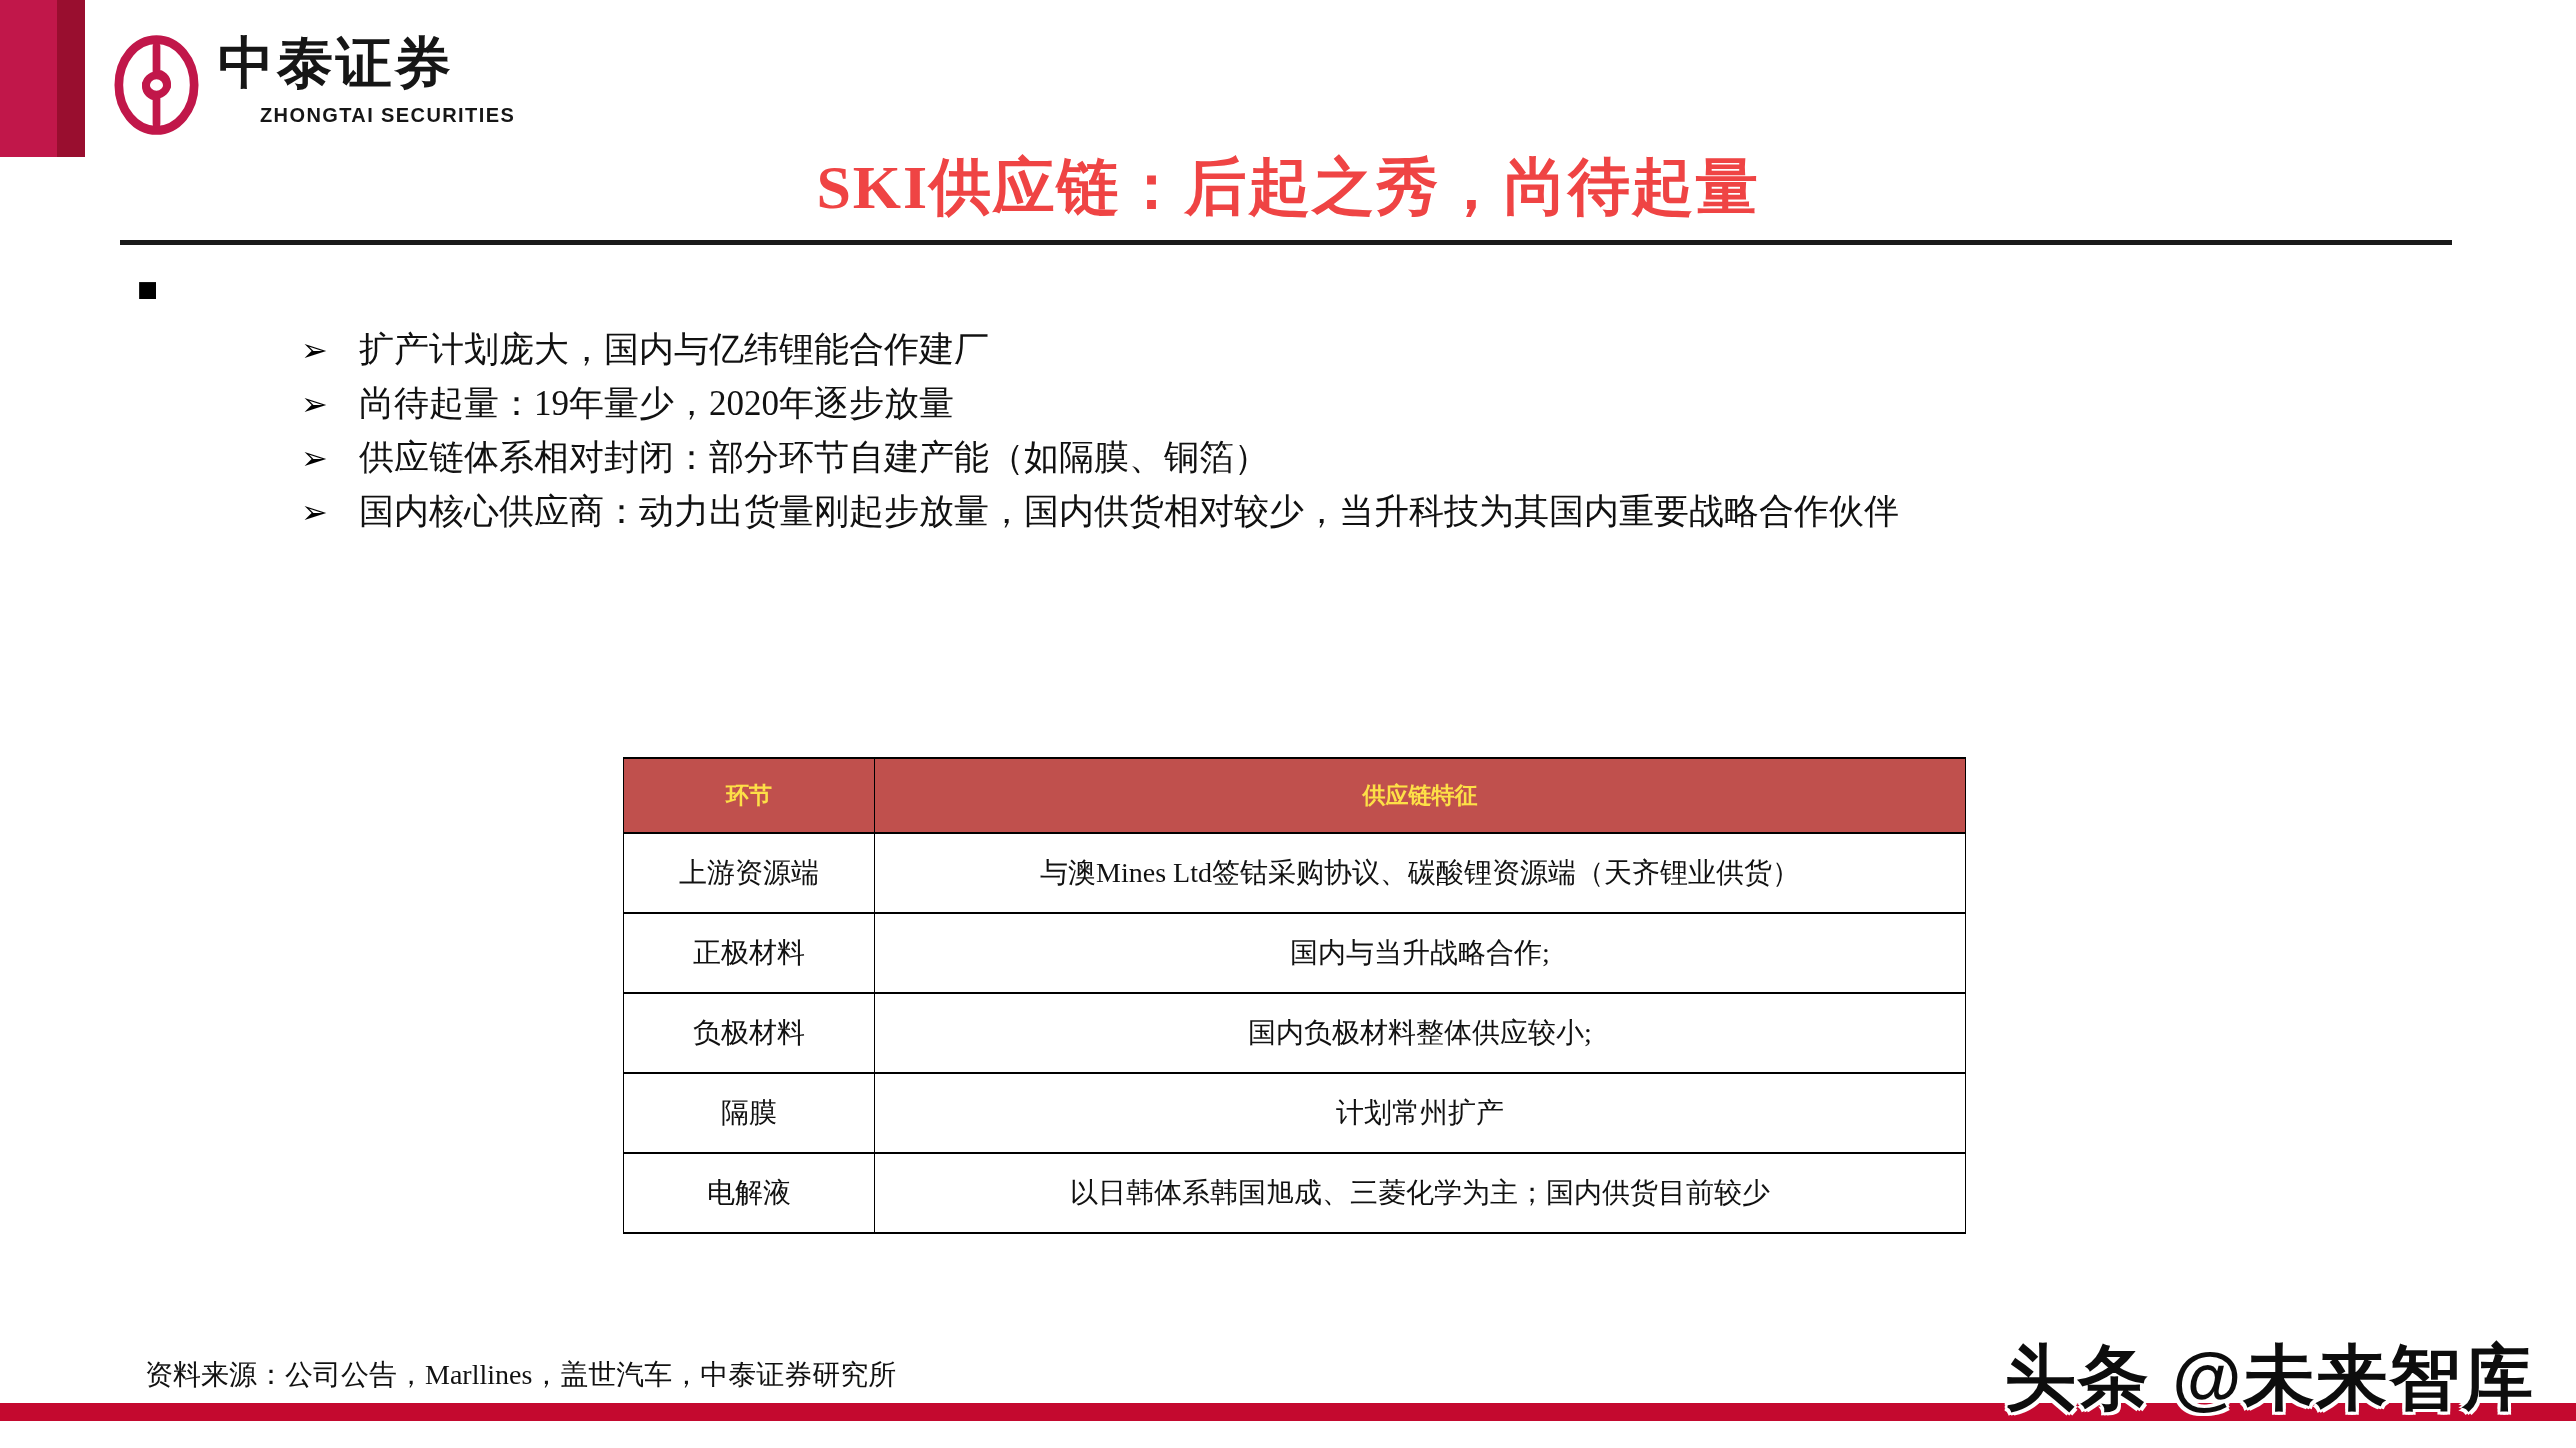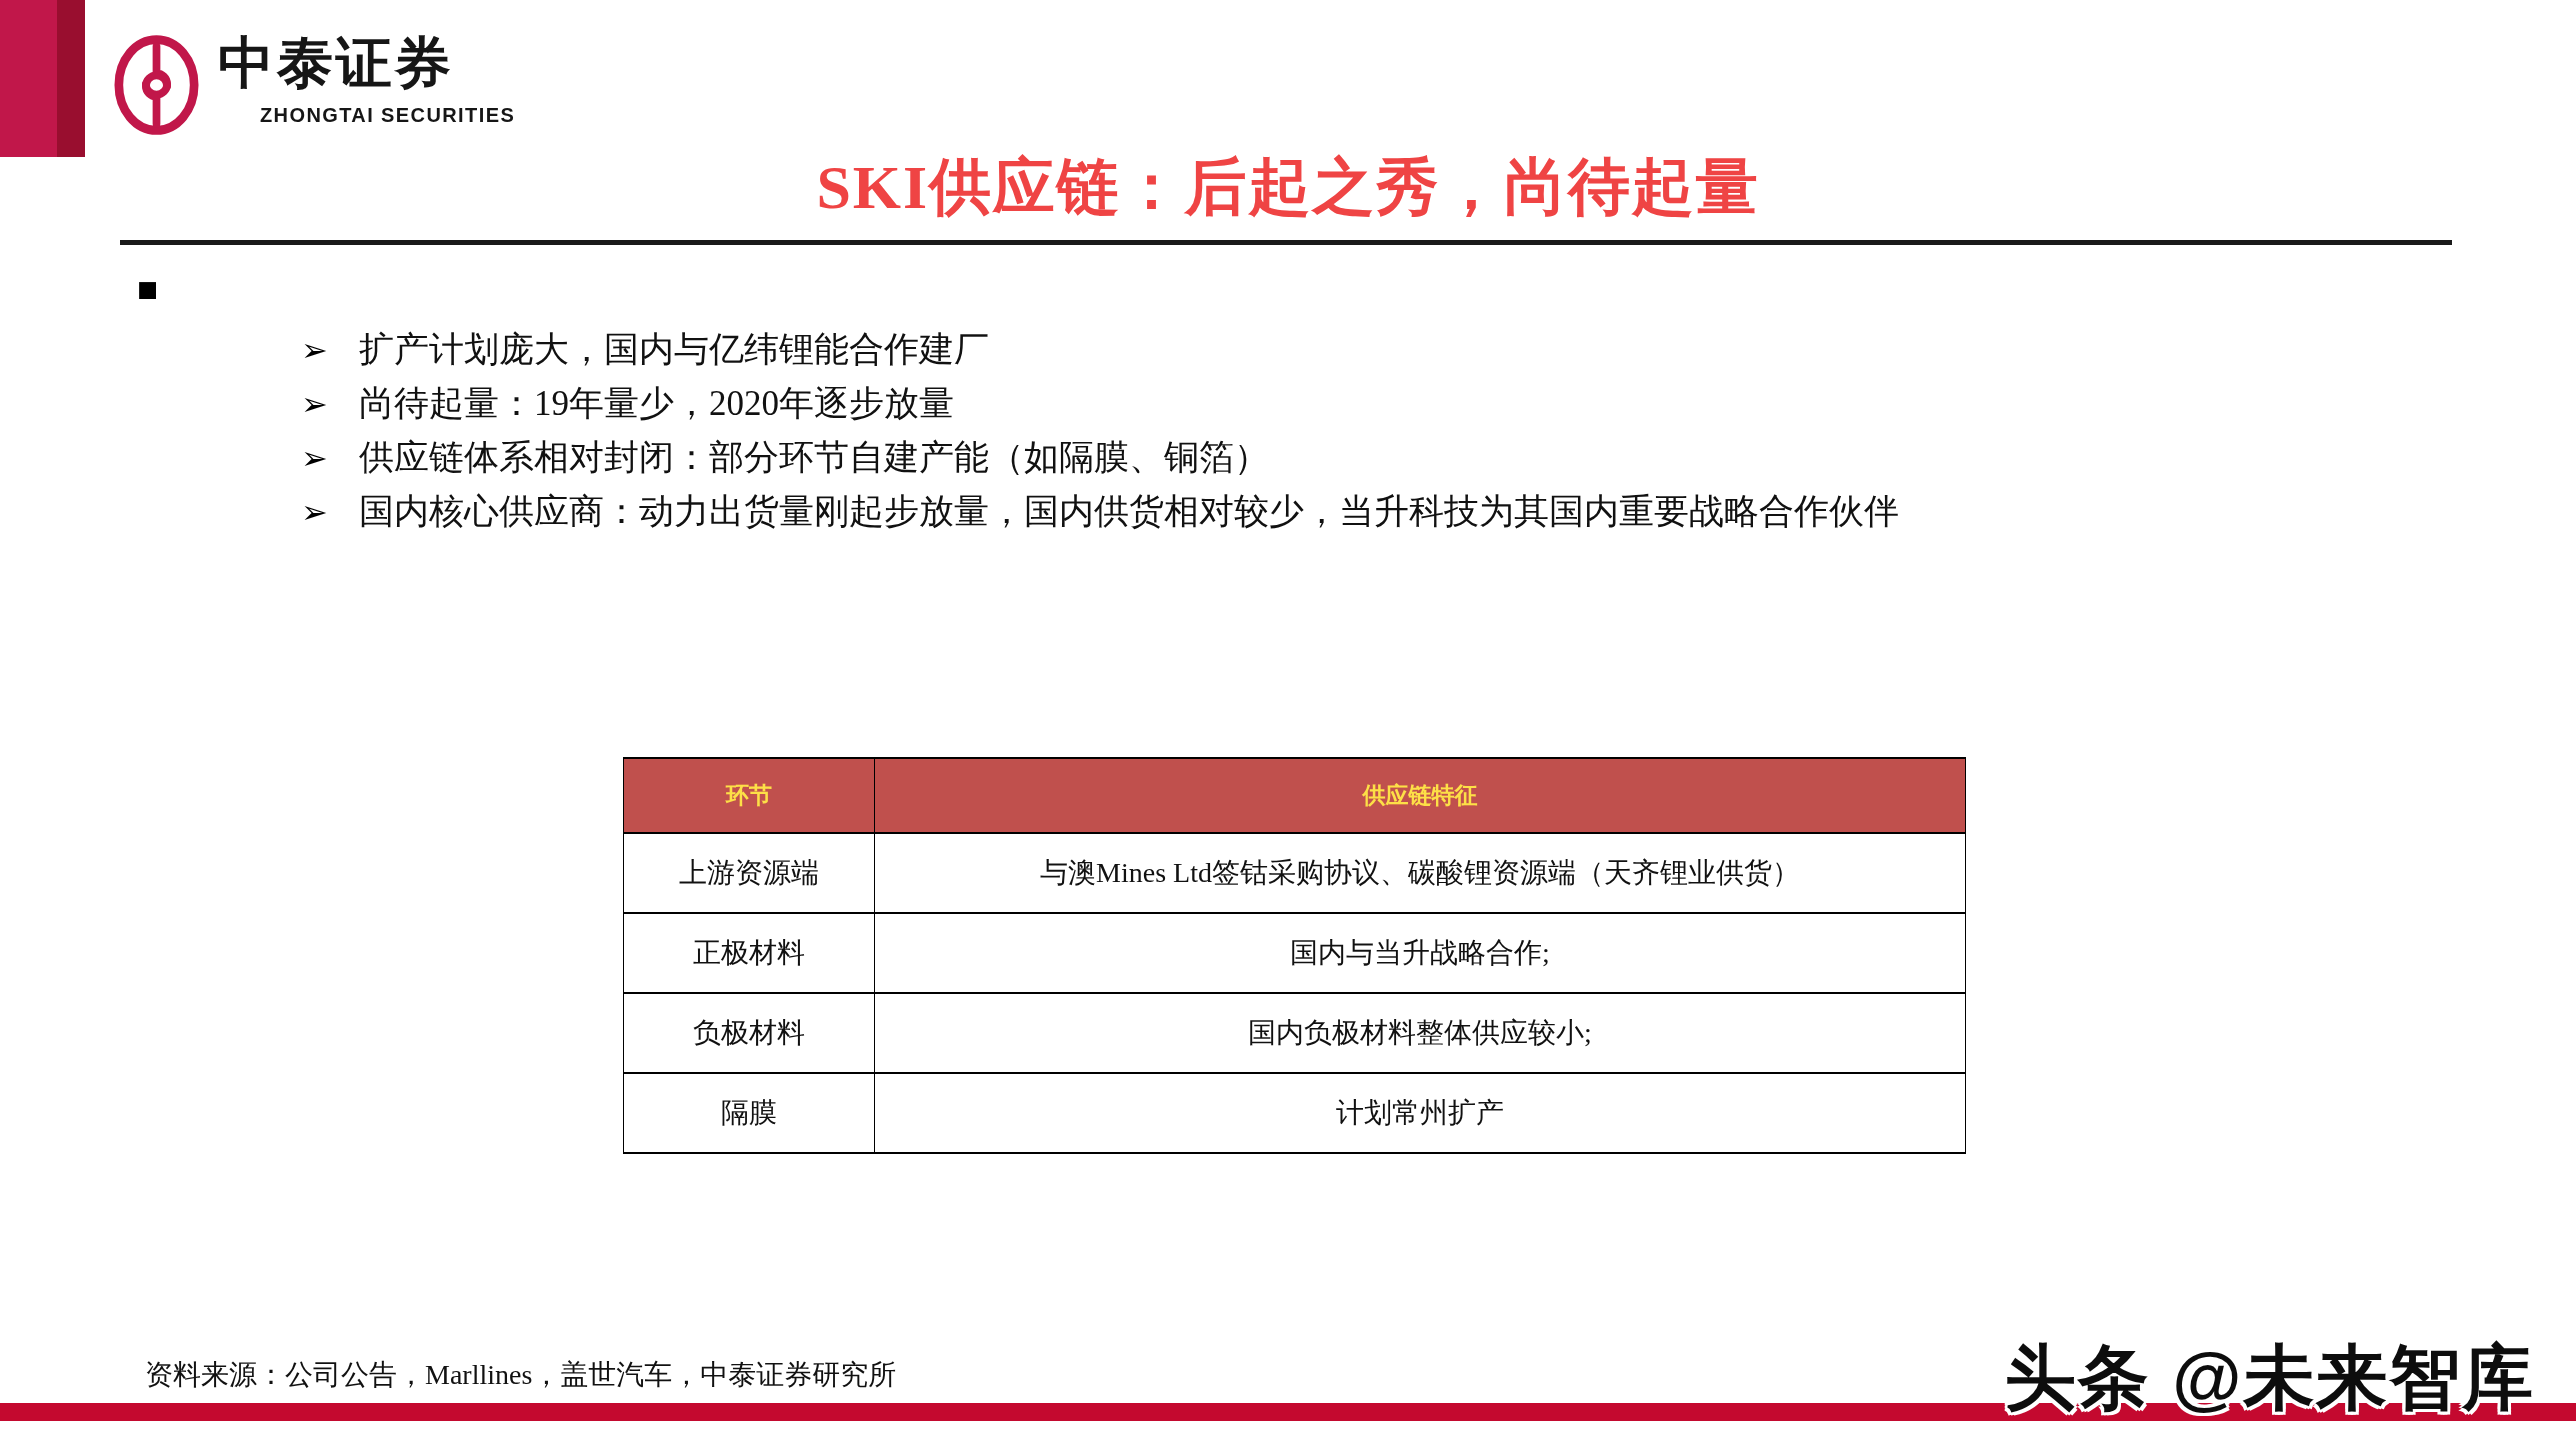--- a/index.html
+++ b/index.html
@@ -167,20 +167,24 @@
         <tr class="table-row">
           <td>负极材料</td>
           <td>国内负极材料整体供应较小;</td>
         </tr>
 
         <tr class="table-row">
           <td>隔膜</td>
           <td>计划常州扩产</td>
         </tr>
 
+        <tr class="table-row">
+          <td>电解液</td>
+          <td>以日韩体系韩国旭成、三菱化学为主；国内供货目前较少</td>
+        </tr>
       </tbody>
   </table>
 
   <div class="source-note">资料来源：公司公告，Marllines，盖世汽车，中泰证券研究所</div>
 
   <div class="bottom-bar"></div>
   <div class="watermark">头条 @未来智库</div>
 
 </div>
 

